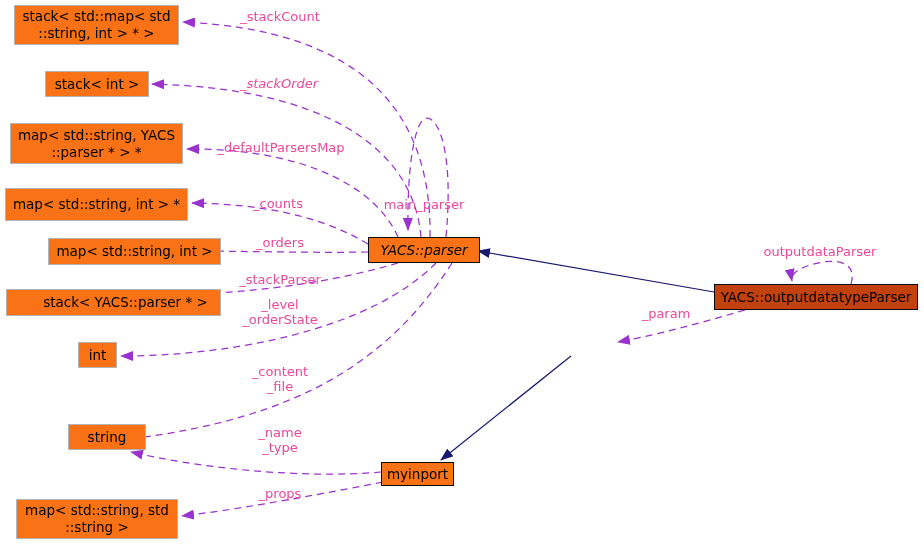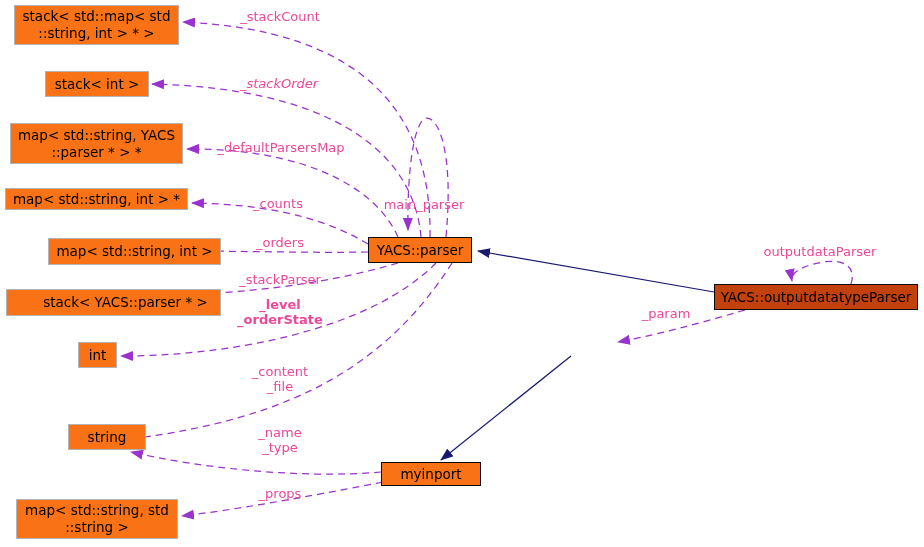--- a/index.html
+++ b/index.html
@@ -53,41 +53,41 @@
       <path d="M 714,292 L 478,251" marker-end="url(#ab)"></path>
       <path d="M 571,356 L 441,460" marker-end="url(#ab)"></path>
     </g>
   </svg>
 
   <div class="node" style="left:14px;top:5px;width:165px;height:40px;">stack&lt; std::map&lt; std
 ::string, int &gt; * &gt;</div>
   <div class="node" style="left:10px;top:123px;width:173px;height:41px;">map&lt; std::string, YACS
 ::parser * &gt; *</div>
   <div class="node" style="left:45px;top:71px;width:104px;height:26px;">stack&lt; int &gt;</div>
-  <div class="node" style="left:5px;top:188px;width:183px;height:22px;">map&lt; std::string, int &gt; *</div>
+  <div class="node" style="left:5px;top:188px;width:183px;height:33px;">map&lt; std::string, int &gt; *</div>
   <div class="node" style="left:10px;top:238px;width:173px;height:27px;margin-left:38px;">map&lt; std::string, int &gt;</div>
   <div class="node" style="left:6px;top:289px;width:215px;height:27px;padding-left:24px;">stack&lt; YACS::parser * &gt;</div>
   <div class="node" style="left:78px;top:342px;width:39px;height:26px;">int</div>
   <div class="node" style="left:68px;top:424px;width:78px;height:26px;">string</div>
   <div class="node" style="left:16px;top:499px;width:162px;height:40px;">map&lt; std::string, std
 ::string &gt;</div>
 
-  <div class="node doc" style="left:368px;top:237px;width:104px;height:26px;">YACS::parser</div>
-  <div class="node doc" style="left:381px;top:462px;width:100px;height:24px;">myinport</div>
+  <div class="node doc" style="left:368px;top:237px;width:112px;height:26px;font-style:italic;">YACS::parser</div>
+  <div class="node doc" style="left:381px;top:462px;width:73px;height:24px;">myinport</div>
 
   <div class="node main" style="left:714px;top:284px;width:204px;height:26px;">YACS::outputdatatypeParser</div>
 
   <div class="elabel" style="left:280px;top:17px;">_stackCount</div>
   <div class="elabel" style="left:279px;top:84px;font-style:italic;">_stackOrder</div>
   <div class="elabel" style="left:281px;top:148px;">_defaultParsersMap</div>
   <div class="elabel" style="left:278px;top:204px;">_counts</div>
   <div class="elabel" style="left:424px;top:205px;">main_parser</div>
   <div class="elabel" style="left:280px;top:243px;">_orders</div>
   <div class="elabel" style="left:280px;top:280px;">_stackParser</div>
-  <div class="elabel" style="left:280px;top:312px;font-weight:bold;">_level
+  <div class="elabel" style="left:280px;top:312px;">_level
 _orderState</div>
   <div class="elabel" style="left:280px;top:379px;">_content
 _file</div>
   <div class="elabel" style="left:280px;top:440px;">_name
 _type</div>
   <div class="elabel" style="left:280px;top:494px;">_props</div>
   <div class="elabel" style="left:820px;top:252px;">outputdataParser</div>
   <div class="elabel" style="left:666px;top:314px;">_param</div>
 
 </div>

